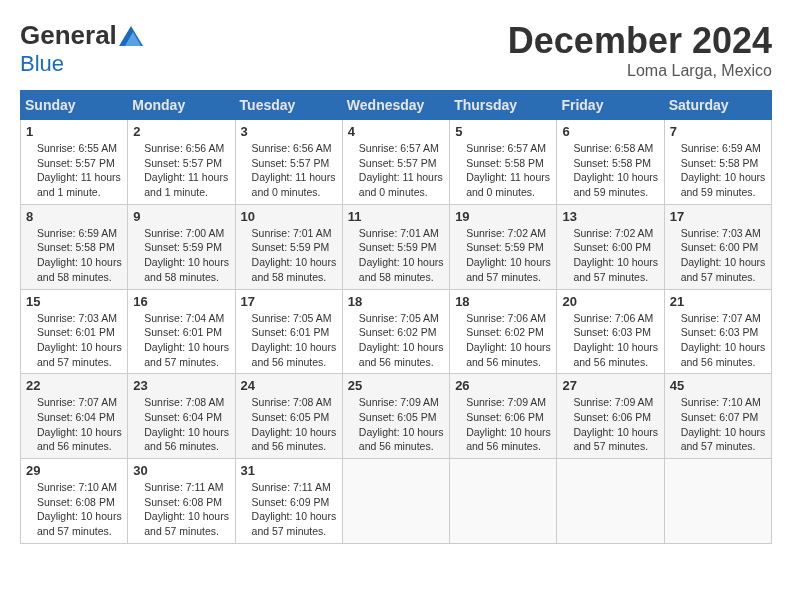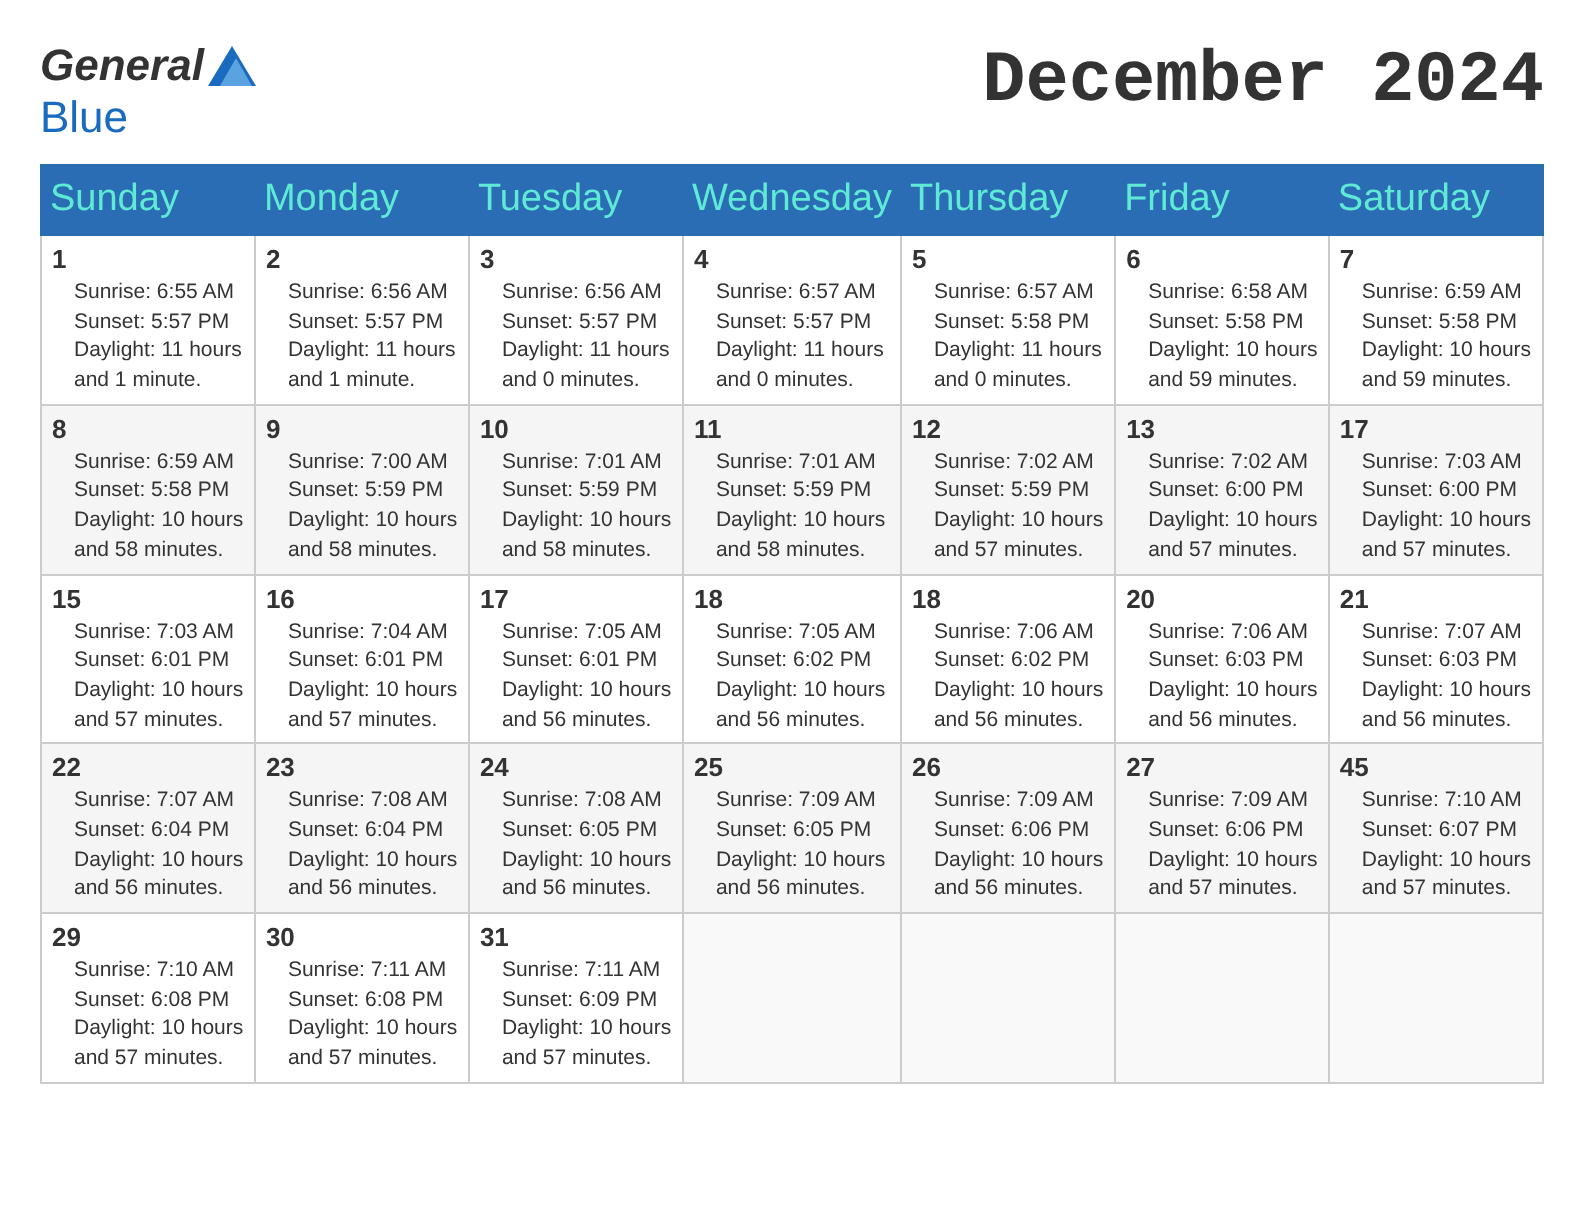--- a/index.html
+++ b/index.html
@@ -19,60 +19,58 @@
     .logo {
       display: flex;
       flex-direction: column;
       align-items: flex-start;
     }
     .logo-text {
       display: flex;
       align-items: center;
     }
     .logo-general {
-      font-size: 22px;
-      font-weight: bold;
-      color: #333;
-      font-style: italic;
+      font-size: 26px;
+      font-weight: bold;
+      color: #333;
     }
     .logo-blue {
       font-size: 22px;
       font-weight: normal;
       color: #1a6bbf;
     }
     .logo-icon {
       width: 24px;
       height: 20px;
       margin-left: 2px;
     }
     .title-area {
       text-align: right;
-      font-family: Liberation Mono, monospace;
     }
     .month-title {
       font-size: 36px;
       font-weight: bold;
       color: #333;
     }
     .location {
       font-size: 16px;
       color: #555;
     }
     .calendar {
       width: 100%;
       border-collapse: collapse;
       font-size: 11px;
     }
     .calendar th {
       background-color: #2a6db5;
-      color: #5eead4;
+      color: #e5e5e5;
       padding: 6px 4px;
       text-align: left;
-      font-size: 19px;
-      font-weight: normal;
+      font-size: 14px;
+      font-weight: bold;
       border: 1px solid #2a6db5;
     }
     .calendar td {
       border: 1px solid #ccc;
       vertical-align: top;
       padding: 4px 5px;
       width: calc(100% / 7);
       min-height: 80px;
       background: #fff;
     }
@@ -108,20 +106,21 @@
       <span class="logo-general">General</span>
       <svg class="logo-icon" viewBox="0 0 24 20" xmlns="http://www.w3.org/2000/svg">
         <polygon points="0,20 12,0 24,20" fill="#1a6bbf"></polygon>
         <polygon points="6,20 14,6 22,20" fill="#5ba3e0"></polygon>
       </svg>
     </div>
     <span class="logo-blue">Blue</span>
   </div>
   <div class="title-area">
     <div class="month-title">December 2024</div>
+    <div class="location">Loma Larga, Mexico</div>
   </div>
 </div>
 
 <table class="calendar">
   <thead>
     <tr>
       <th>Sunday</th>
       <th>Monday</th>
       <th>Tuesday</th>
       <th>Wednesday</th>
@@ -172,21 +171,21 @@
         </td>
         <td>
           <span class="day-num">10</span>
           <div class="day-info">Sunrise: 7:01 AM<br>Sunset: 5:59 PM<br>Daylight: 10 hours and 58 minutes.</div>
         </td>
         <td>
           <span class="day-num">11</span>
           <div class="day-info">Sunrise: 7:01 AM<br>Sunset: 5:59 PM<br>Daylight: 10 hours and 58 minutes.</div>
         </td>
         <td>
-          <span class="day-num">12</span>
+          <span class="day-num">19</span>
           <div class="day-info">Sunrise: 7:02 AM<br>Sunset: 5:59 PM<br>Daylight: 10 hours and 57 minutes.</div>
         </td>
         <td>
           <span class="day-num">13</span>
           <div class="day-info">Sunrise: 7:02 AM<br>Sunset: 6:00 PM<br>Daylight: 10 hours and 57 minutes.</div>
         </td>
         <td>
           <span class="day-num">17</span>
           <div class="day-info">Sunrise: 7:03 AM<br>Sunset: 6:00 PM<br>Daylight: 10 hours and 57 minutes.</div>
         </td>

